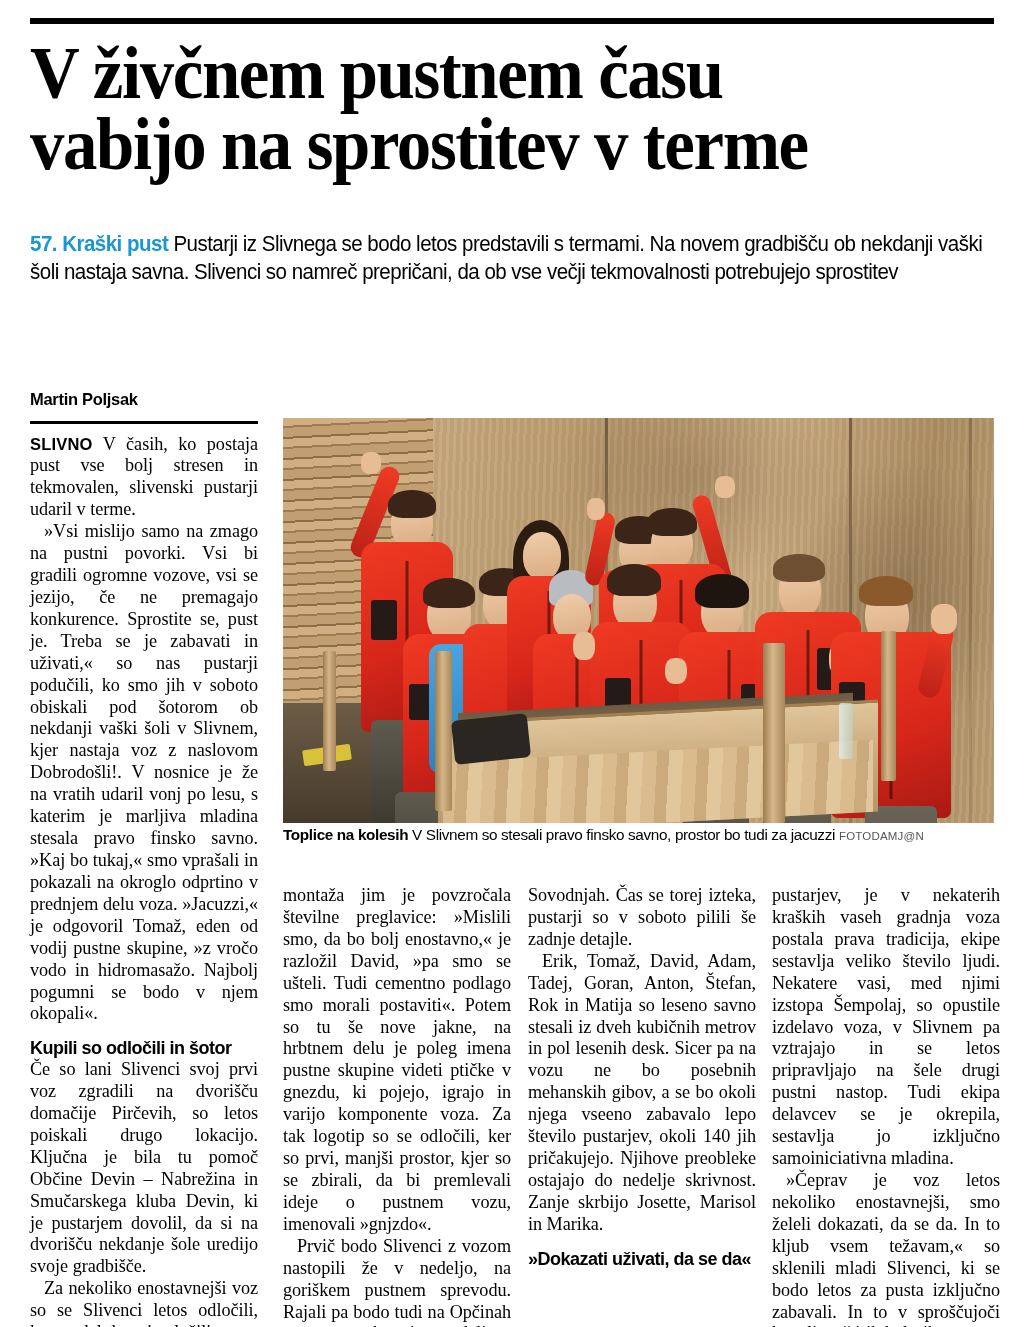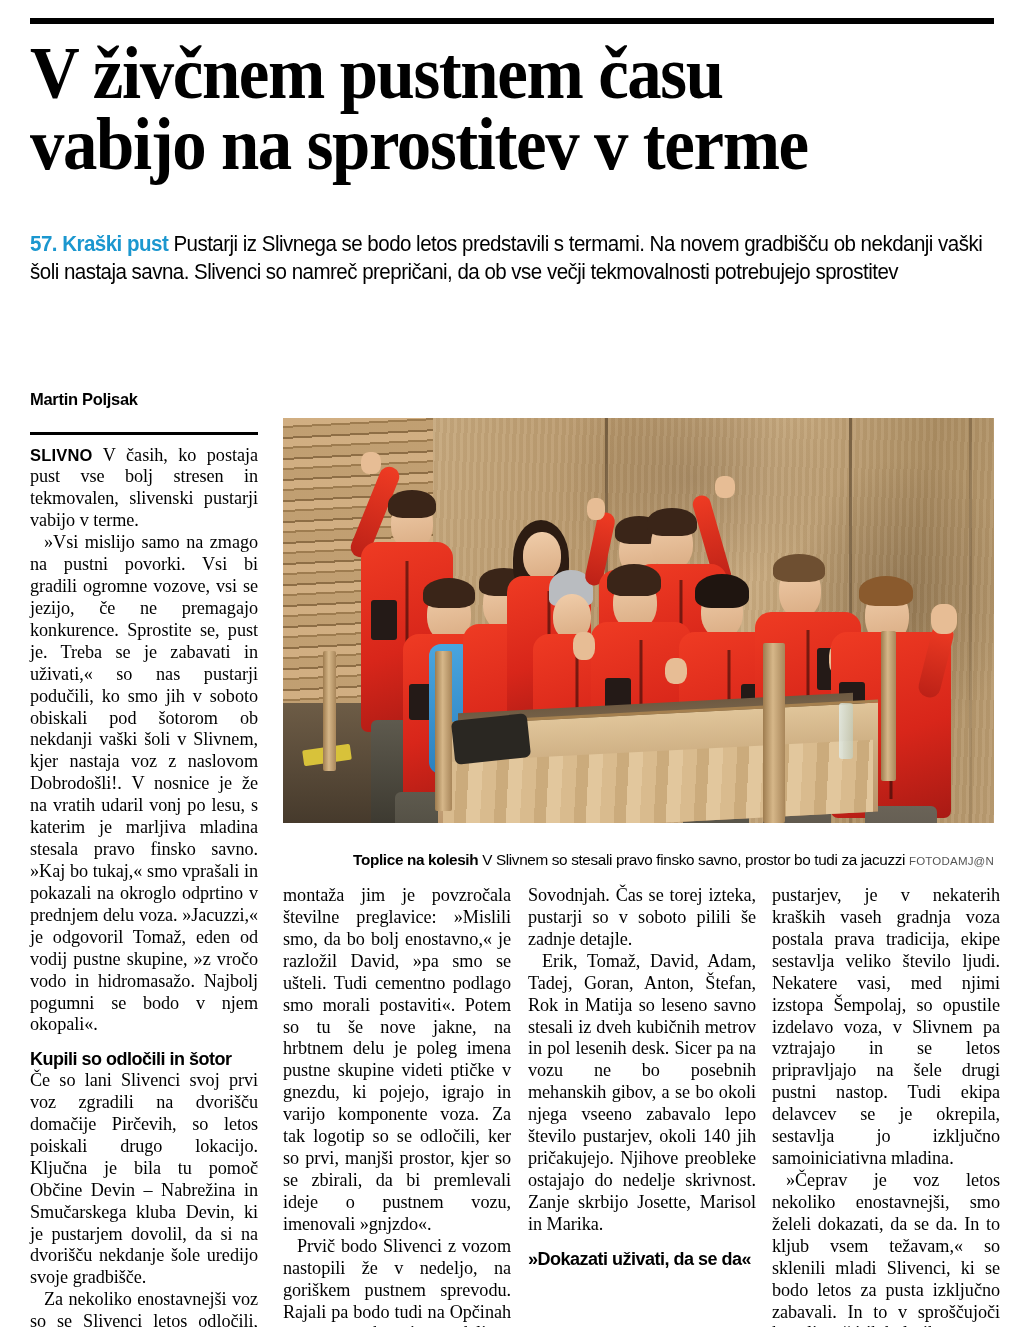--- a/index.html
+++ b/index.html
@@ -76,21 +76,21 @@
   .col1 { left: 0px; }
   .col2 { left: 253px; top: 495px; }
   .col3 { left: 498px; top: 495px; }
   .col4 { left: 742px; top: 495px; }
 
   .byline {
     font-family: "Liberation Sans", sans-serif;
     font-weight: 700;
     font-size: 16.5px;
     letter-spacing: -0.3px;
-    padding-bottom: 23px;
+    padding-bottom: 12px;
   }
   .byline-rule {
     height: 2.5px;
     background: #000;
     margin-bottom: 10px;
   }
 
   p.body {
     margin: 0;
     font-family: "Liberation Serif", serif;
@@ -127,26 +127,25 @@
     width: 711px;
   }
   .photo {
     width: 711px;
     height: 405px;
     position: relative;
     overflow: hidden;
     background: #a98e6d;
   }
   .caption {
-    margin-top: 27px;
+    margin-top: 2px;
     font-family: "Liberation Sans", sans-serif;
     font-size: 15.3px;
     line-height: 1.25;
     letter-spacing: -0.35px;
-    text-align: right;
   }
   .caption .cap-lead { font-weight: 700; }
   .caption .credit {
     font-size: 11.5px;
     color: #555;
     letter-spacing: 0.2px;
   }
 
   
   .ph { position: absolute; }
@@ -406,21 +405,21 @@
 
       <div class="caption">
         <span class="cap-lead">Toplice na kolesih</span><span> V Slivnem so stesali pravo finsko savno, prostor bo tudi za jacuzzi </span><span class="credit">FOTODAMJ@N</span>
       </div>
     </div>
 
     <div class="col col1">
       <div class="byline">Martin Poljsak</div>
       <div class="byline-rule"></div>
 
-      <p class="body"><span class="dateline">SLIVNO</span><span> V časih, ko postaja pust vse bolj stresen in tekmovalen, slivenski pustarji vabijo v terme.</span></p>
+      <p class="body"><span class="dateline">SLIVNO</span><span> V časih, ko postaja pust vse bolj stresen in tekmovalen, slivenski pustarji udaril v terme.</span></p>
       <p class="body indent">»Vsi mislijo samo na zmago na pustni povorki. Vsi bi gradili ogromne vozove, vsi se jezijo, če ne premagajo konkurence. Sprostite se, pust je. Treba se je zabavati in uživati,« so nas pustarji podučili, ko smo jih v soboto obiskali pod šotorom ob nekdanji vaški šoli v Slivnem, kjer nastaja voz z naslovom Dobrodošli!. V nosnice je že na vratih udaril vonj po lesu, s katerim je marljiva mladina stesala pravo finsko savno. »Kaj bo tukaj,« smo vprašali in pokazali na okroglo odprtino v prednjem delu voza. »Jacuzzi,« je odgovoril Tomaž, eden od vodij pustne skupine, »z vročo vodo in hidromasažo. Najbolj pogumni se bodo v njem okopali«.</p>
 
       <h3 class="subhead">Kupili so odločili in šotor</h3>
       <p class="body">Če so lani Slivenci svoj prvi voz zgradili na dvorišču domačije Pirčevih, so letos poiskali drugo lokacijo. Ključna je bila tu pomoč Občine Devin – Nabrežina in Smučarskega kluba Devin, ki je pustarjem dovolil, da si na dvorišču nekdanje šole uredijo svoje gradbišče.</p>
       <p class="body indent">Za nekoliko enostavnejši voz so se Slivenci letos odločili, ker so del denarja vložili v nov sistem za ozvočenje. Obenem pa so kupili tudi nov, večji in prostornejši šotor. Njegova</p>
     </div>
 
     <div class="col col2">
       <p class="body">montaža jim je povzročala številne preglavice: »Mislili smo, da bo bolj enostavno,« je razložil David, »pa smo se ušteli. Tudi cementno podlago smo morali postaviti«. Potem so tu še nove jakne, na hrbtnem delu je poleg imena pustne skupine videti ptičke v gnezdu, ki pojejo, igrajo in varijo komponente voza. Za tak logotip so se odločili, ker so prvi, manjši prostor, kjer so se zbirali, da bi premlevali ideje o pustnem vozu, imenovali »gnjzdo«.</p>
       <p class="body indent">Prvič bodo Slivenci z vozom nastopili že v nedeljo, na goriškem pustnem sprevodu. Rajali pa bodo tudi na Opčinah na pustno soboto in v nedeljo v</p>

